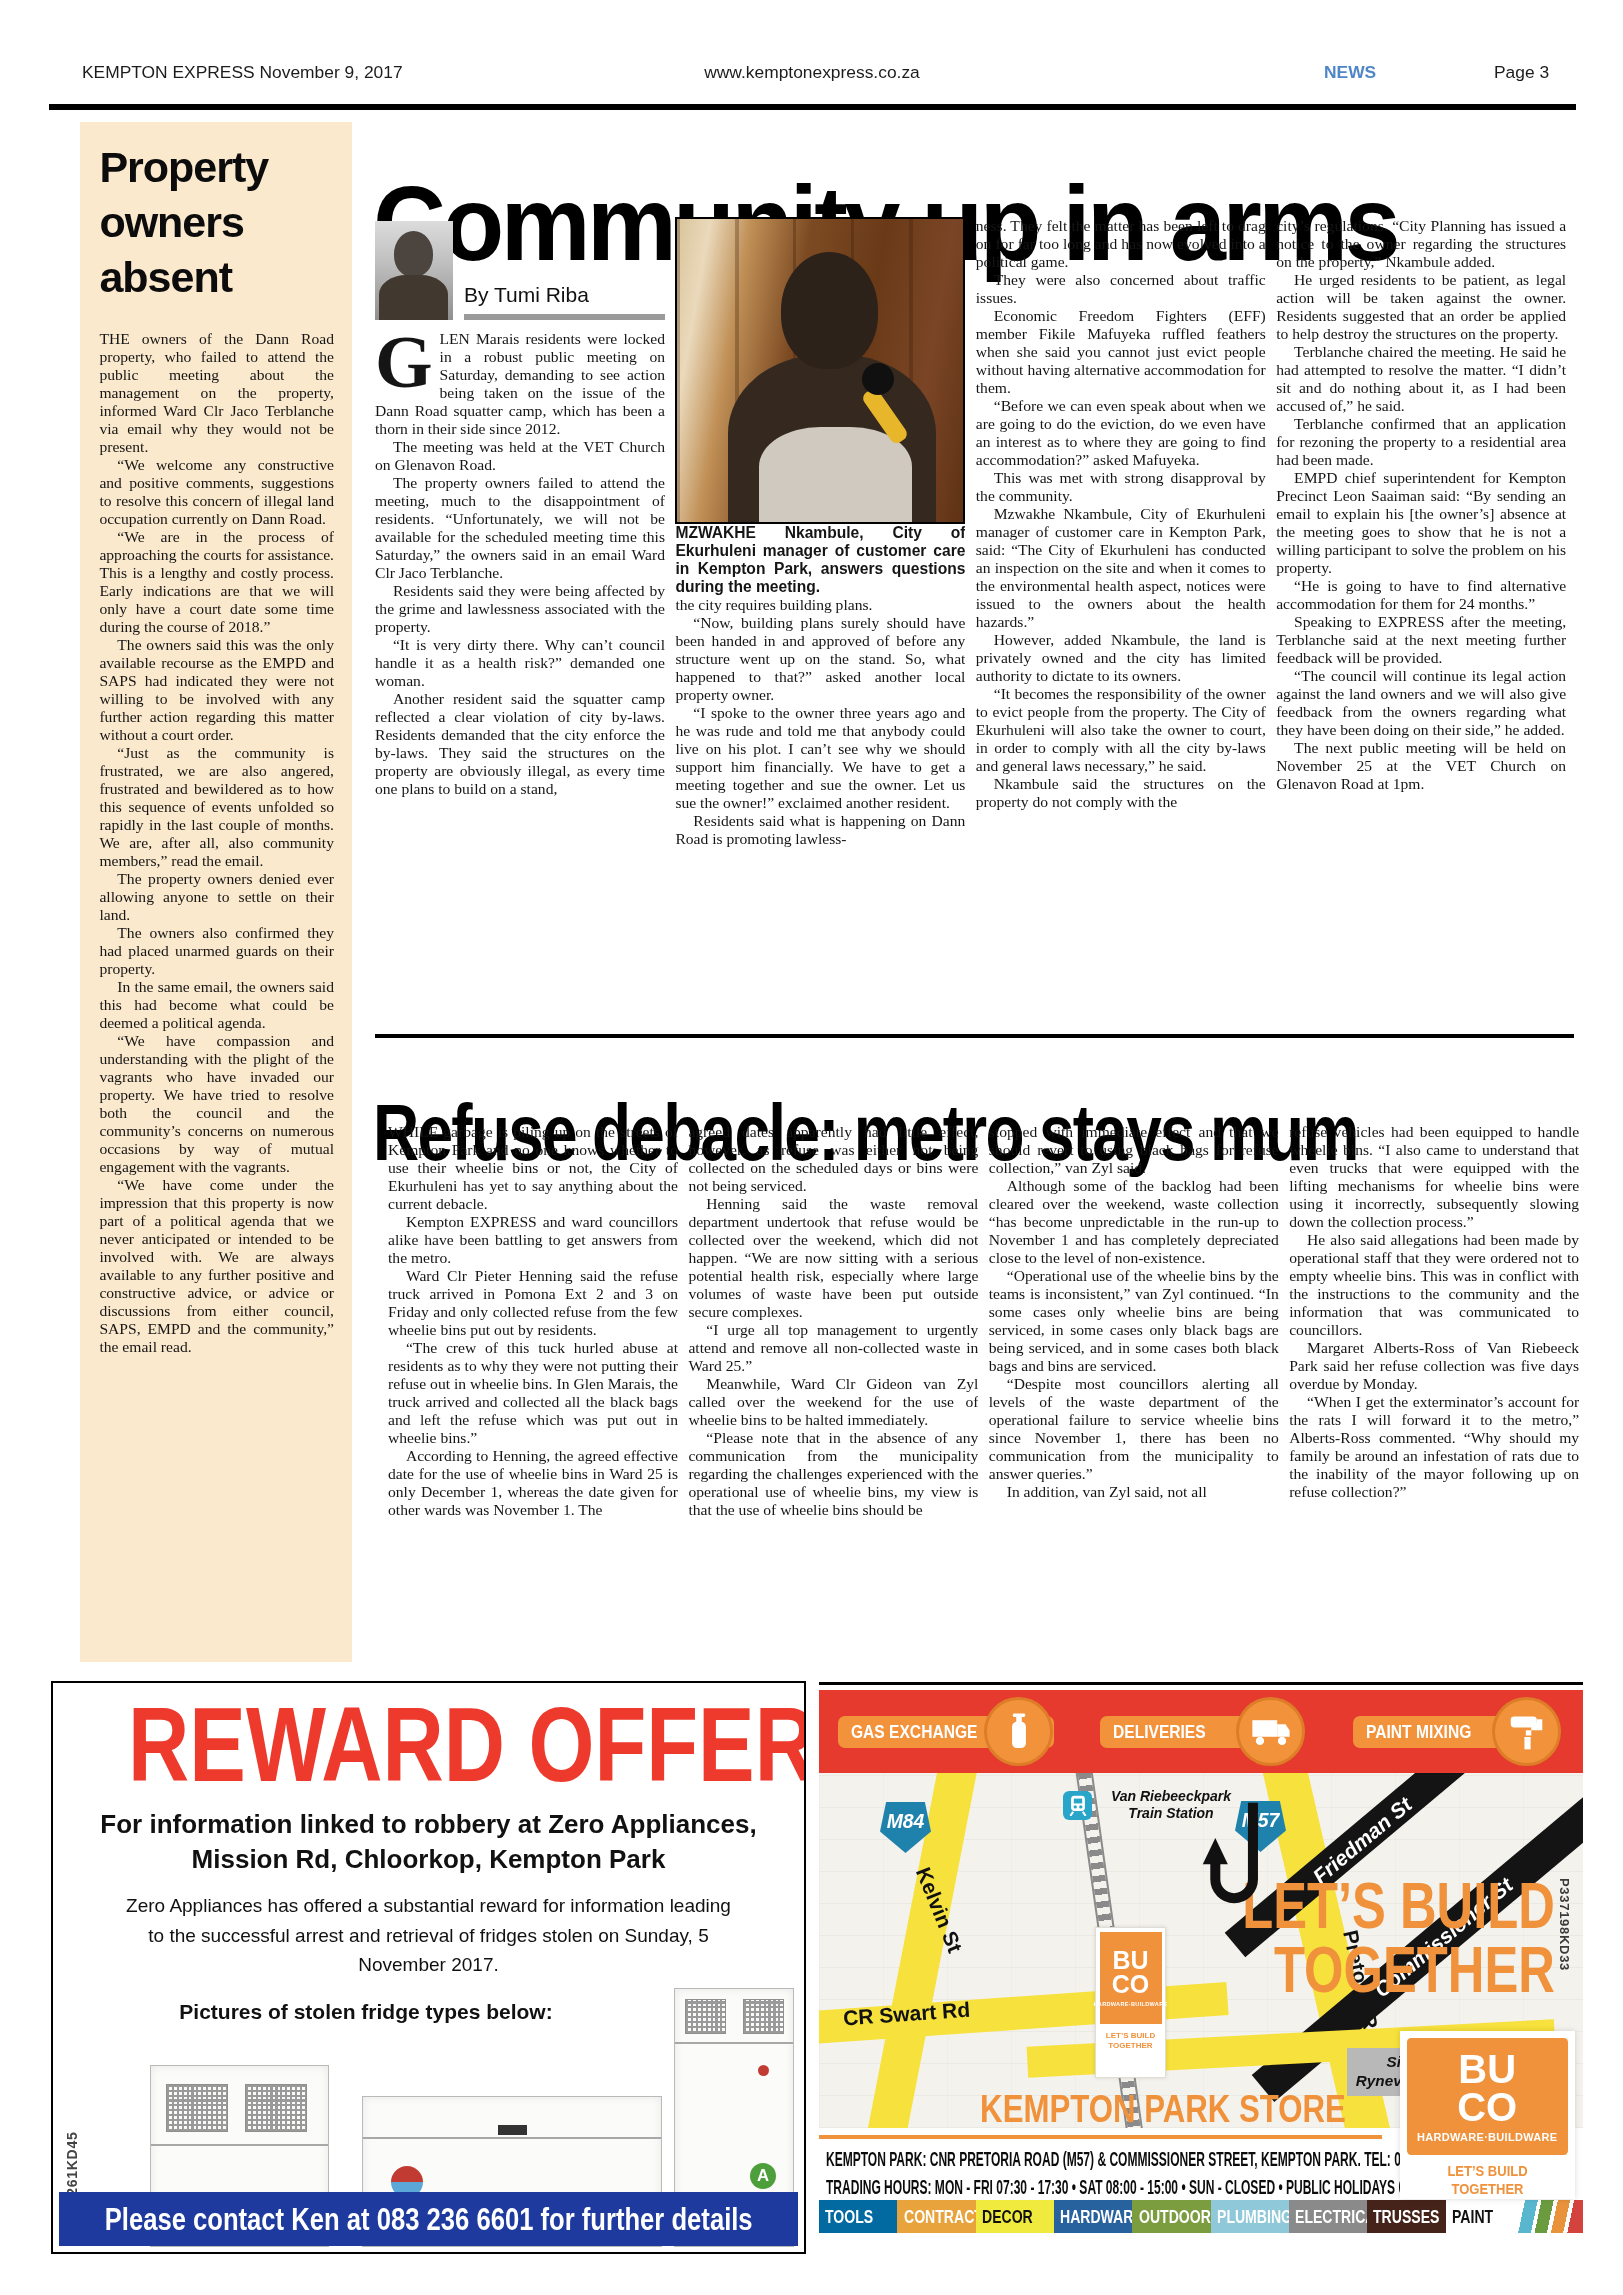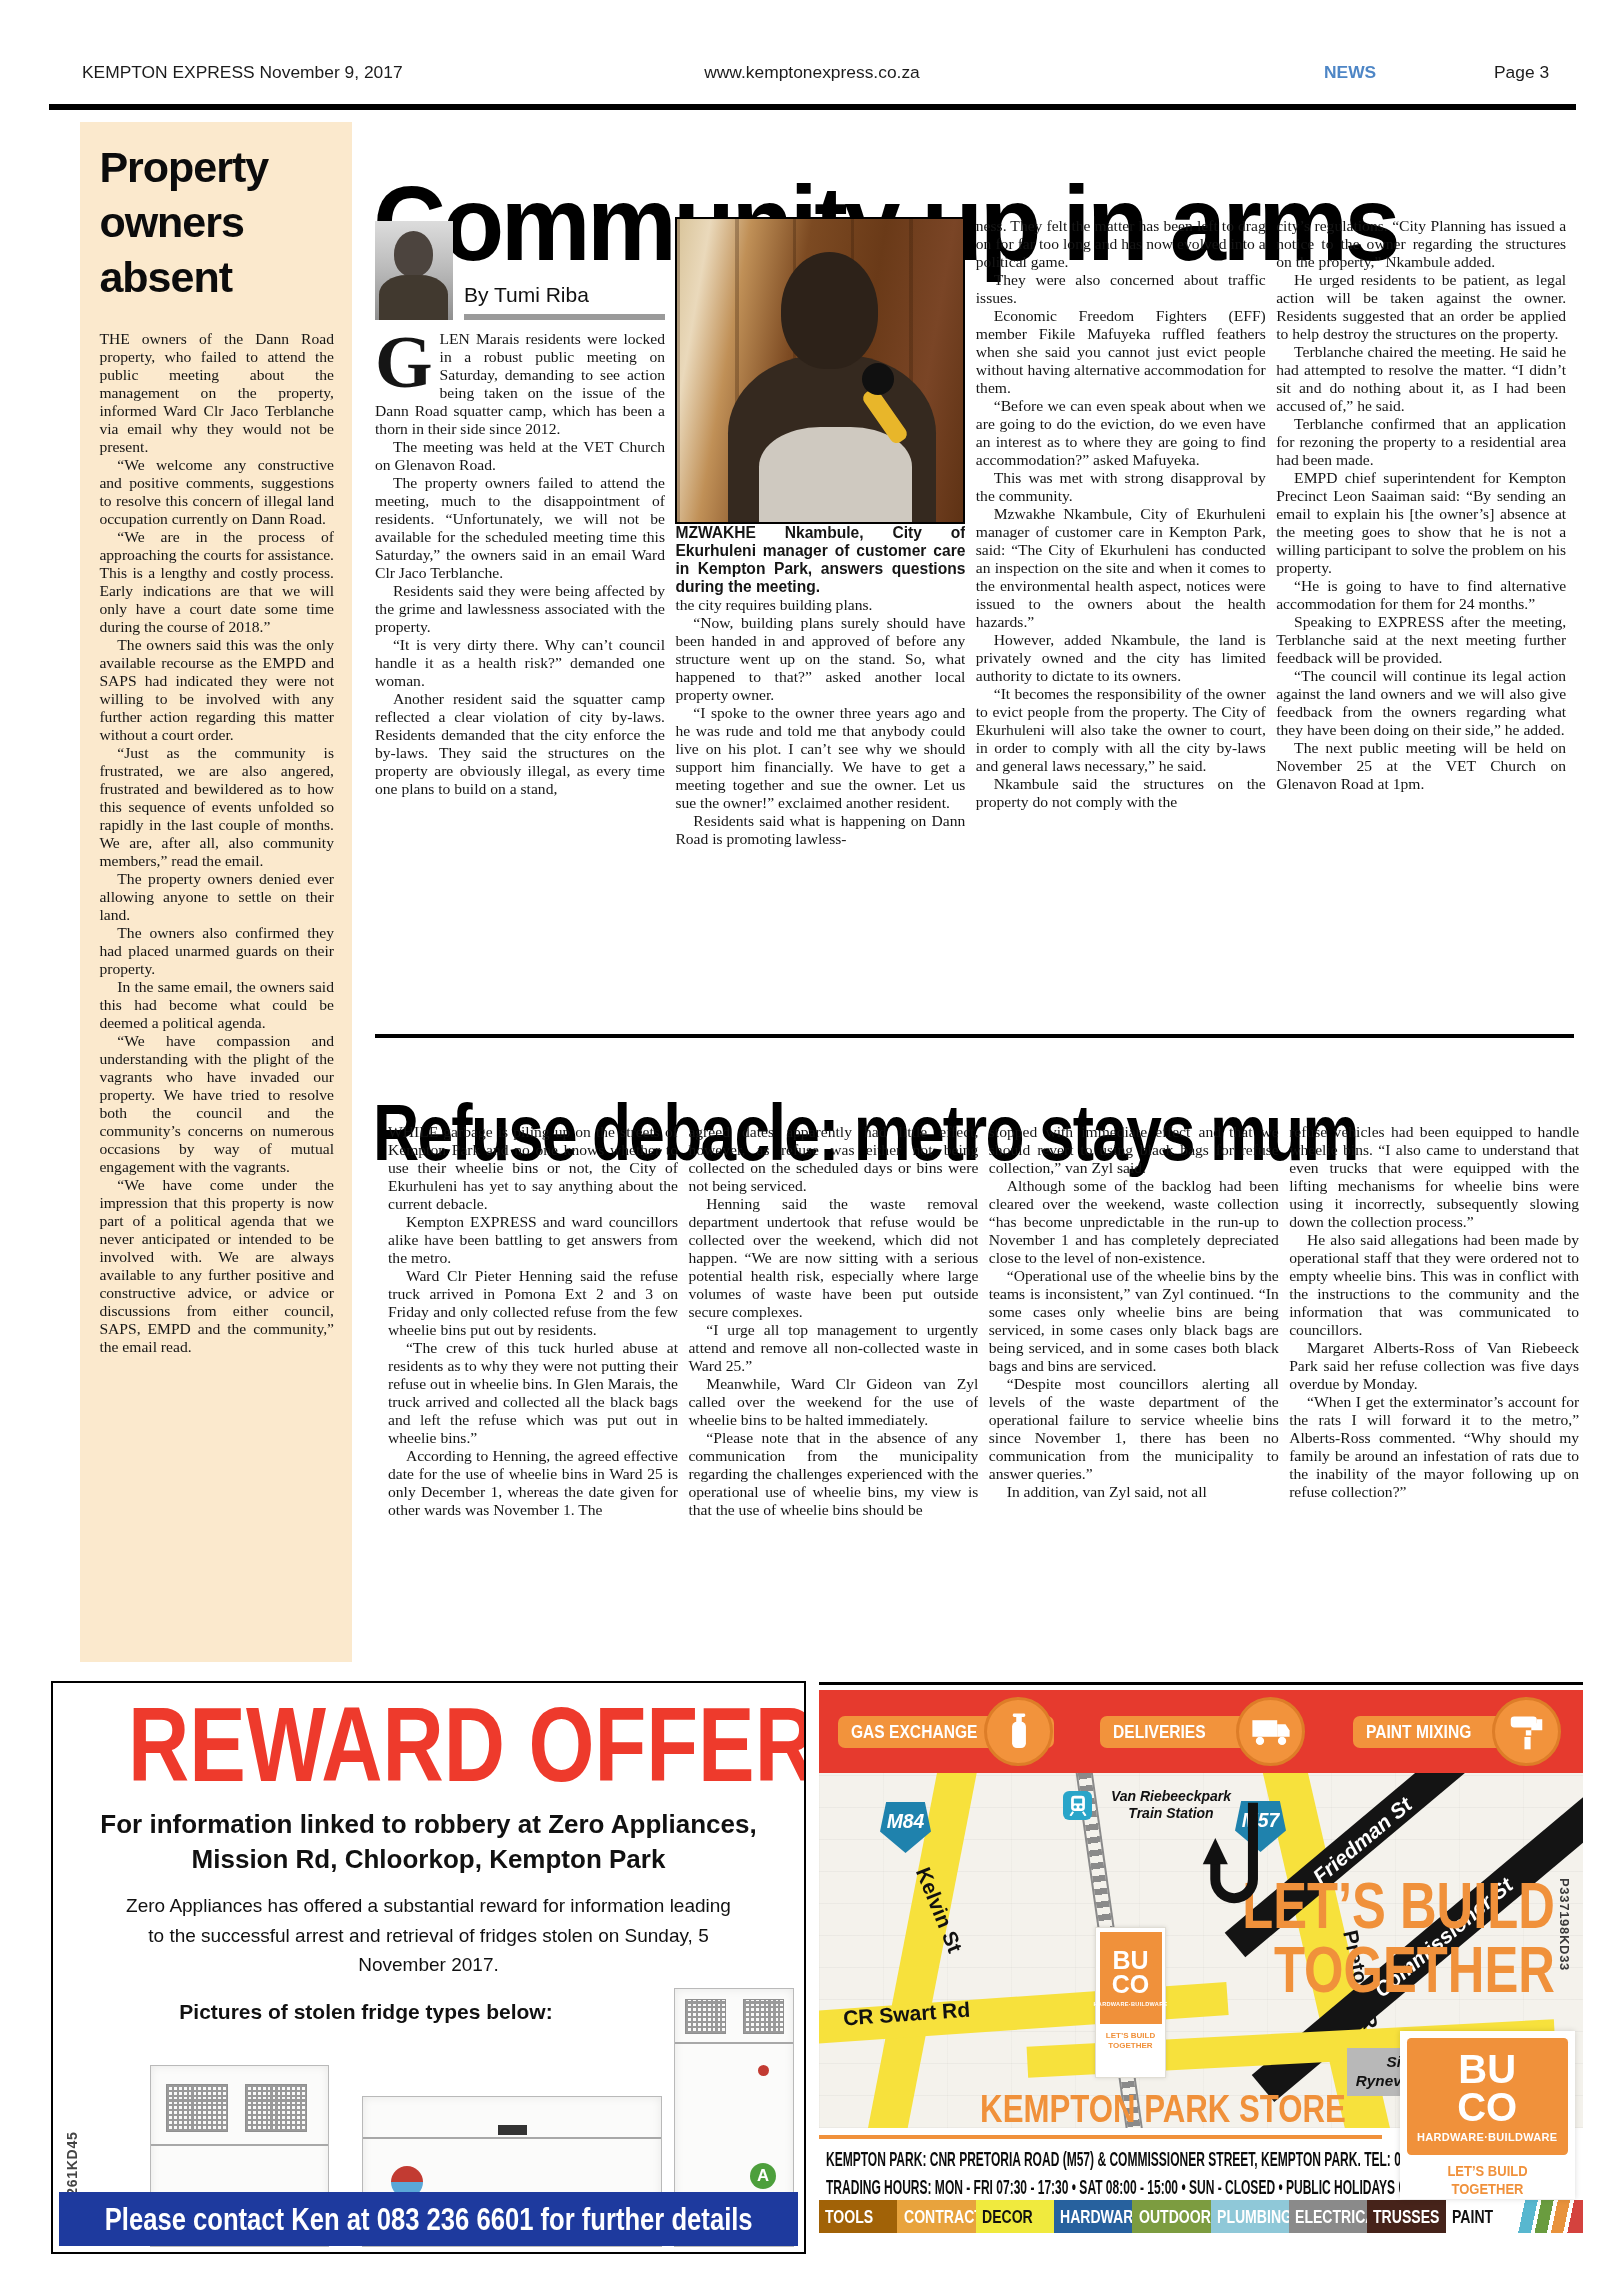--- a/index.html
+++ b/index.html
@@ -433,21 +433,21 @@
     <div class="big-card">
       <div class="big-logo">
         <div class="big">BU</div>
         <div class="big">CO</div>
         <div class="tiny">HARDWARE·BUILDWARE</div>
       </div>
       <div class="big-tag">LET’S BUILD TOGETHER</div>
     </div>
 
     <div class="cats">
-      <div class="cat" style="background: #a16207; color: rgb(255, 255, 255);">
+      <div class="cat" style="background: #0369a1; color: rgb(255, 255, 255);">
           <span class="cond">TOOLS</span>
         </div>
       <div class="cat" style="background: rgb(232, 163, 61); color: rgb(255, 255, 255);">
           <span class="cond">CONTRACTORS</span>
         </div>
       <div class="cat" style="background: rgb(240, 234, 62); color: rgb(17, 17, 17);">
           <span class="cond">DECOR</span>
         </div>
       <div class="cat" style="background: rgb(39, 97, 158); color: rgb(255, 255, 255);">
           <span class="cond">HARDWARE</span>

